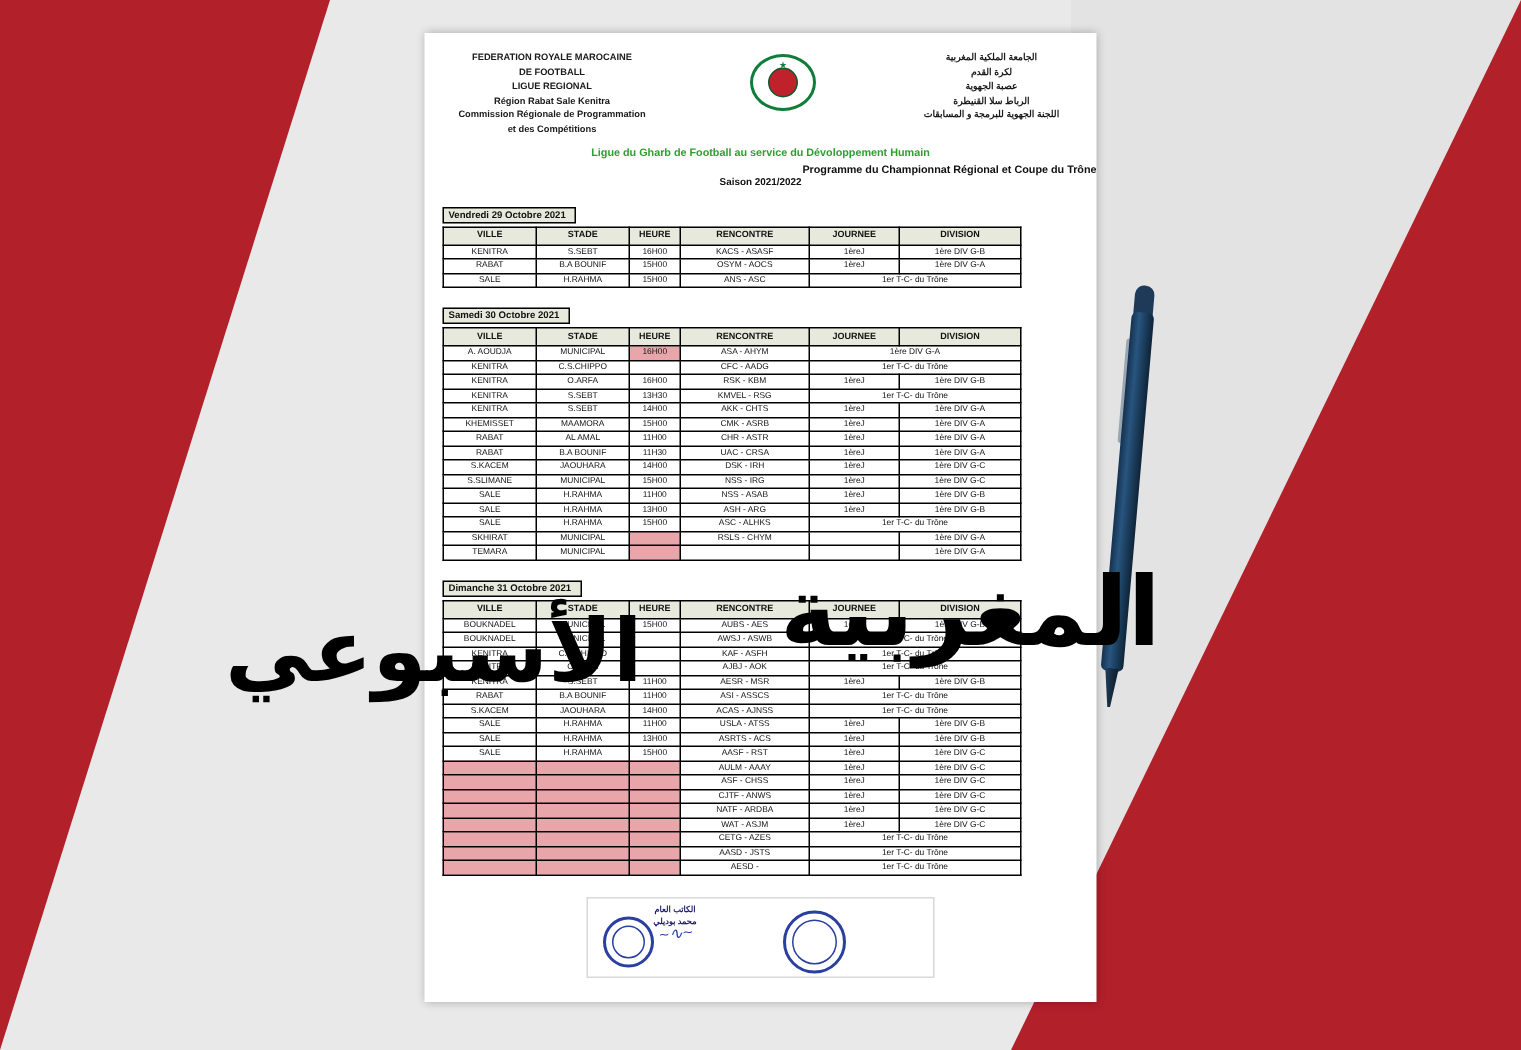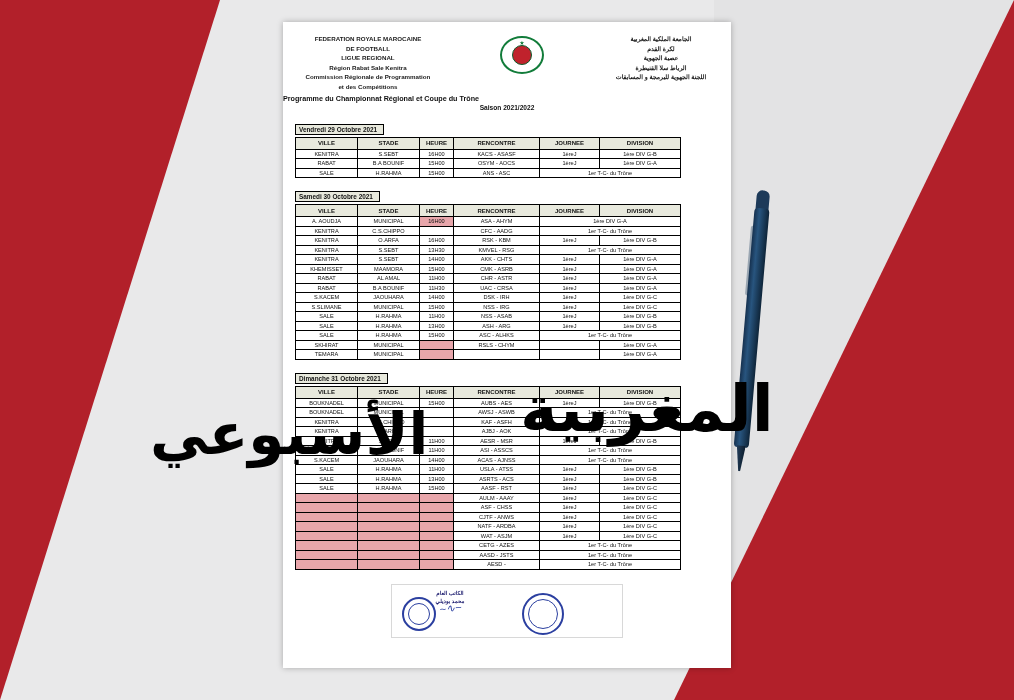--- a/index.html
+++ b/index.html
@@ -44,21 +44,21 @@
   }
   .logo .ball{
     width:18px;height:18px;border-radius:50%;
     background:#c0222c;border:1px solid #0d5a2b;
   }
   .logo .star{position:absolute;top:1px;font-size:6px;color:#127c3a;}
   .title-green{
     text-align:center;color:#2fa02f;font-size:7.2px;font-weight:bold;
     margin-top:5px;
   }
-  .title-1{text-align:left;font-size:7.2px;font-weight:bold;margin-top:2px;color:#111;}
+  .title-1{text-align:right;font-size:7.2px;font-weight:bold;margin-top:2px;color:#111;}
   .title-2{text-align:center;font-size:6.6px;font-weight:bold;margin-top:1px;color:#111;}
 
   .section{margin:7px 12px 0 12px;}
   .day-bar{
     display:inline-block;background:#e8e9dd;border:1px solid #000;
     font-size:6.4px;font-weight:bold;padding:1px 6px 1px 3px;color:#111;
   }
   table.sched{
     width:385px;border-collapse:collapse;margin-top:1px;table-layout:fixed;
   }
@@ -158,20 +158,21 @@
     </div>
     <div class="hdr-col right" id="hdr-right">
         <div>الجامعة الملكية المغربية</div>
         <div>لكرة القدم</div>
         <div>عصبة الجهوية</div>
         <div>الرباط سلا القنيطرة</div>
         <div>اللجنة الجهوية للبرمجة و المسابقات</div>
       </div>
   </div>
 
+  <div class="title-green">Ligue du Gharb de Football au service du Dévoloppement Humain</div>
   <div class="title-1">Programme du Championnat Régional et Coupe du Trône</div>
   <div class="title-2">Saison 2021/2022</div>
 
   <div id="sections">
       <div class="section"><div class="day-bar">Vendredi 29 Octobre 2021</div><table class="sched">
           <colgroup>
             <col class="c-ville">
             <col class="c-stade">
             <col class="c-heure">
             <col class="c-renc">

